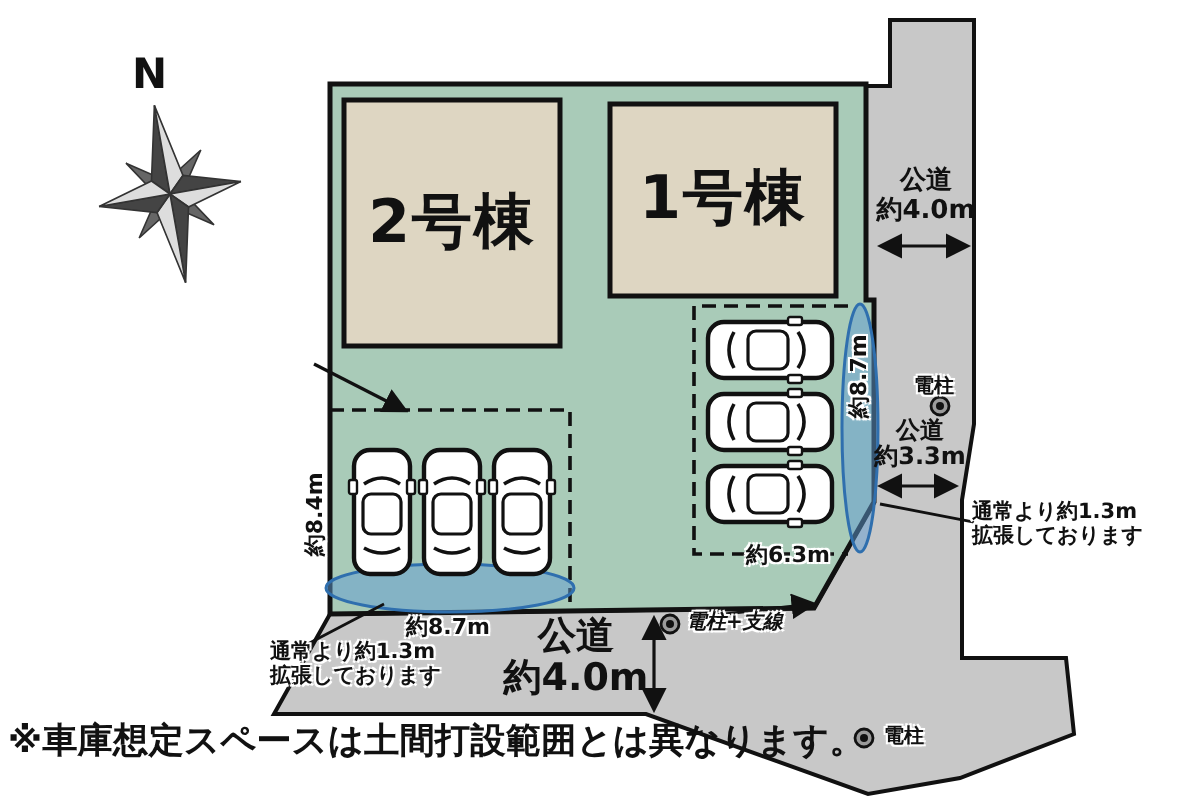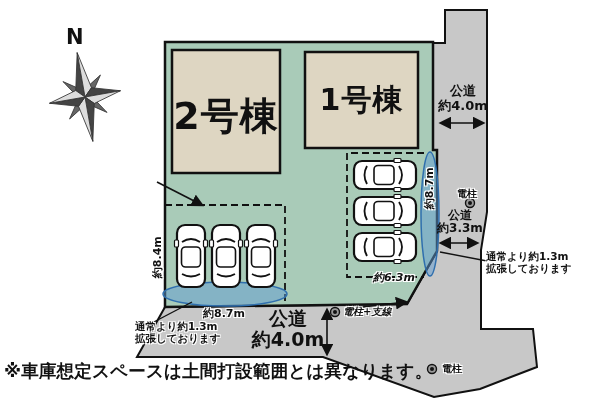--- a/index.html
+++ b/index.html
@@ -90,41 +90,41 @@
       <polygon points="36,0 8,8 0,0" fill="#ddd"></polygon>
       <polygon points="0,45 8,8 0,0" fill="#444"></polygon>
       <polygon points="0,45 -8,8 0,0" fill="#ddd"></polygon>
       <polygon points="-36,0 -8,8 0,0" fill="#444"></polygon>
       <polygon points="-36,0 -8,-8 0,0" fill="#ddd"></polygon>
     </g>
   </svg>
 
   <div class="lbl" style="left:66px;top:26px;font-size:21px;">N</div>
 
-  <div class="lbl bldg center" style="left:172px;top:95px;width:108px;font-size:38px;">2号棟</div>
+  <div class="lbl bldg center" style="left:172px;top:95px;width:108px;font-size:30px;">2号棟</div>
   <div class="lbl bldg center" style="left:305px;top:83px;width:113px;font-size:30px;">1号棟</div>
 
 
   <div class="lbl rot halo" style="left:135px;top:251px;width:46px;font-size:11px;">約8.4m</div>
 
   <div class="lbl halo" style="left:203px;top:308px;font-size:11px;">約8.7m</div>
 
   <div class="lbl center" style="left:244px;top:308px;width:88px;font-size:19px;">
     <div>公道</div>
     <div>約4.0m</div>
   </div>
 
   <div class="lbl halo" style="left:135px;top:321px;font-size:10.5px;">
     <div>通常より約1.3m</div>
     <div>拡張しております</div>
   </div>
 
   <div class="lbl halo" style="left:343px;top:306px;font-size:10px;font-style:italic;">電柱+支線</div>
 
-  <div class="lbl halo" style="left:373px;top:272px;font-size:11px;font-style:italic;">約6.3m</div>
+  <div class="lbl halo" style="left:373px;top:272px;font-size:11px;">約6.3m</div>
 
   <div class="lbl rot halo" style="left:407px;top:182px;width:46px;font-size:11px;">約8.7m</div>
 
   <div class="lbl center" style="left:437px;top:84px;width:52px;font-size:13px;">
     <div>公道</div>
     <div>約4.0m</div>
   </div>
 
   <div class="lbl halo" style="left:457px;top:188px;font-size:10px;">電柱</div>
 

